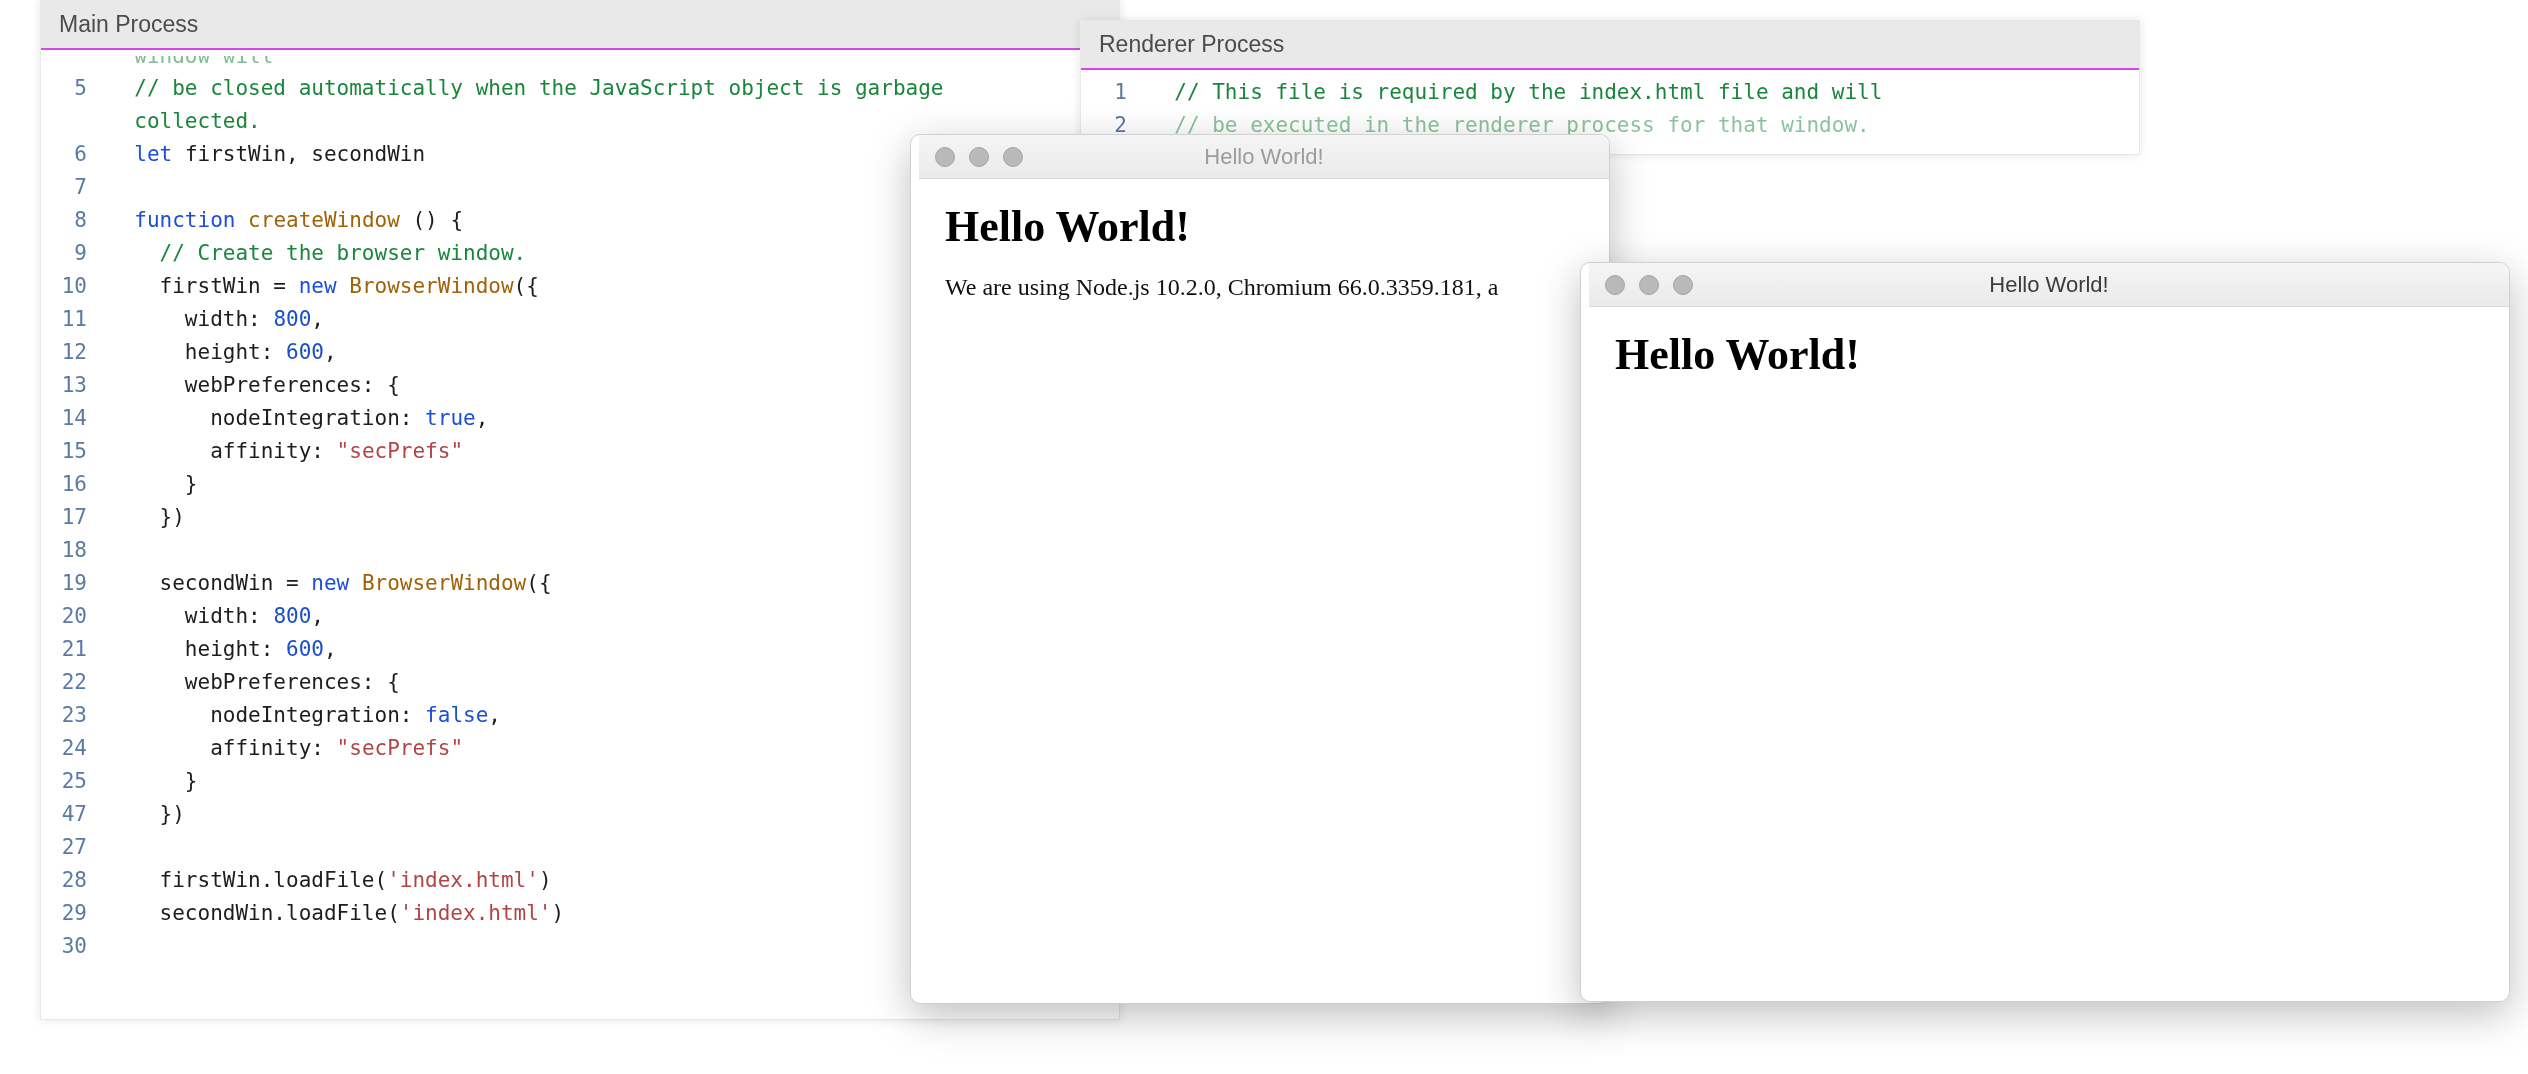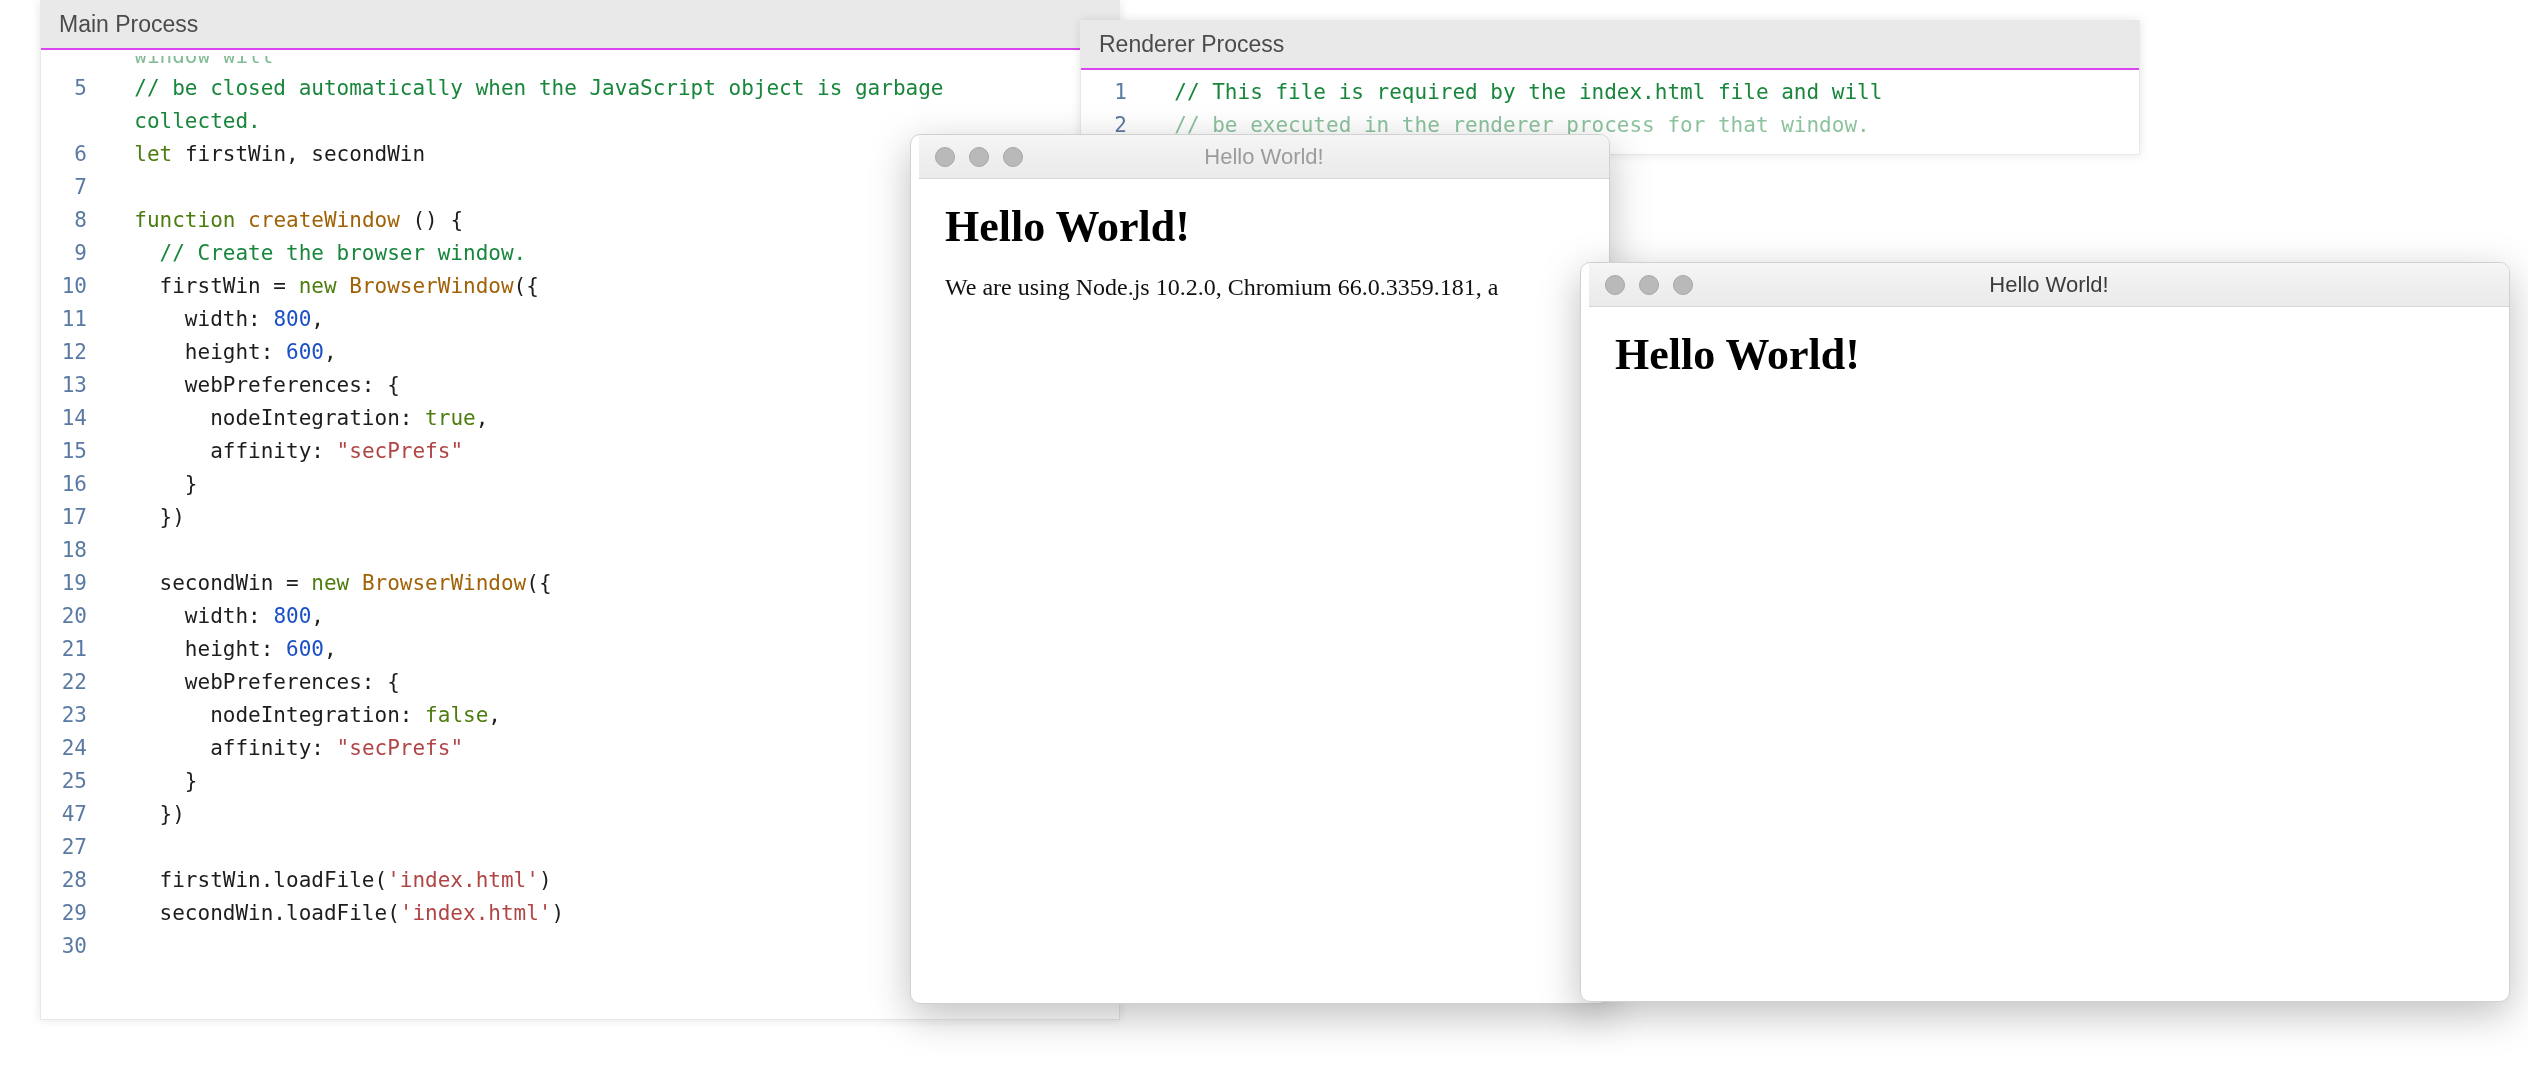--- a/index.html
+++ b/index.html
@@ -37,21 +37,21 @@
     background: #fff;
     padding: 0 22px 0 6px;
     user-select: none;
   }
   .gutter div { min-width: 40px; }
   .code-lines {
     white-space: pre;
     color: #222;
   }
   .tok-comment { color: #18863b; }
-  .tok-keyword { color: #4d7c0f; text-align: right; }
+  .tok-keyword { color: #1d4ed8; text-align: right; }
   .tok-num     { color: #1a4fc6; }
   .tok-ident   { color: #1d1d1d; }
   .tok-func    { color: #a16207; }
   .tok-string  { color: #b14545; }
 
   .app-window {
     position: absolute;
     background: #fff;
     border: 1px solid #d1d1d1;
     border-radius: 10px;

